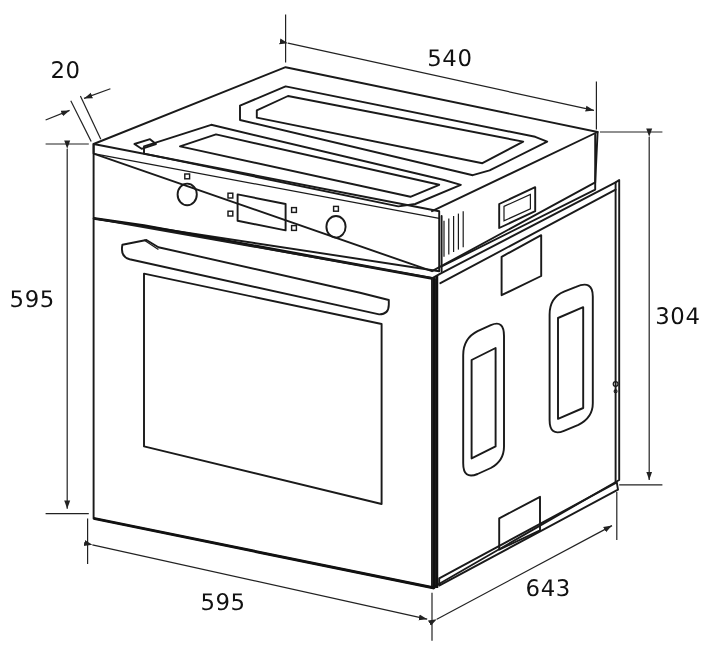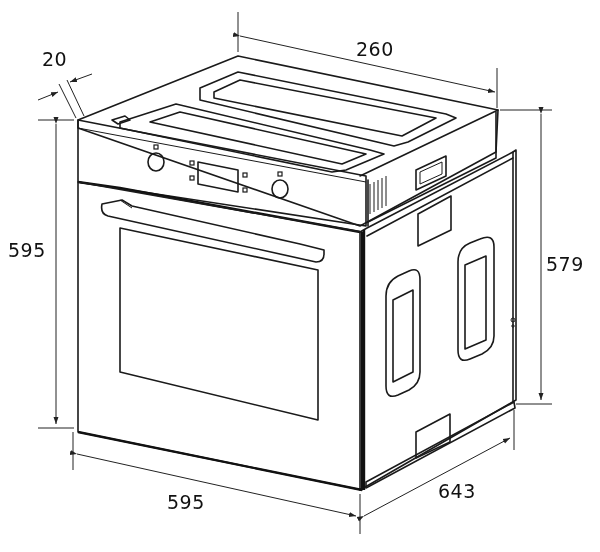--- a/index.html
+++ b/index.html
@@ -122,18 +122,18 @@
     <line class="dim" x1="73" y1="432" x2="73" y2="470"></line>
     <line class="dim" x1="360" y1="494" x2="360" y2="534"></line>
     <line class="dim" x1="77" y1="454" x2="356" y2="516" marker-start="url(#ah)" marker-end="url(#ah)"></line>
 
     <line class="dim" x1="514" y1="410" x2="514" y2="450"></line>
     <line class="dim" x1="364" y1="516" x2="510" y2="438" marker-start="url(#ah)" marker-end="url(#ah)"></line>
   </g>
 </svg>
 
 <span class="lbl" style="left:42px;top:50px;">20</span>
-<span class="lbl" style="left:356px;top:40px;">260</span>
+<span class="lbl" style="left:356px;top:40px;">540</span>
 <span class="lbl" style="left:8px;top:241px;">595</span>
-<span class="lbl" style="left:546px;top:255px;">579</span>
+<span class="lbl" style="left:546px;top:255px;">304</span>
 <span class="lbl" style="left:167px;top:493px;">595</span>
 <span class="lbl" style="left:438px;top:482px;">643</span>
 </div>
 
 </body></html>

